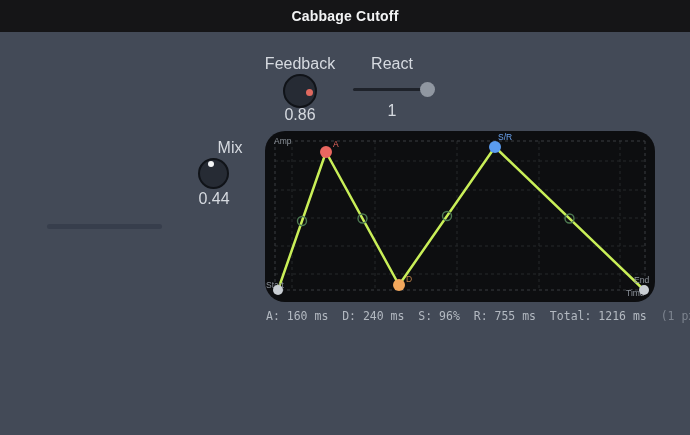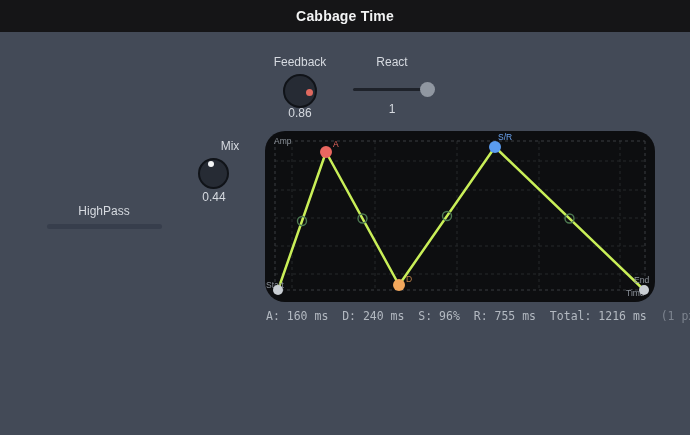--- a/index.html
+++ b/index.html
@@ -9,21 +9,21 @@
     font-family:"Liberation Sans", sans-serif;
   }
   
   #titlebar {
     position:absolute; left:0; top:0; width:690px; height:32px;
     background:#151517; color:#f2f3f4;
     display:flex; align-items:center; justify-content:center;
     font-size:14px; font-weight:bold; letter-spacing:0.2px;
   }
   .ctl-label, .ctl-value {
-    position:absolute; text-align:center; color:#d6dae0; font-size:12px;
+    position:absolute; text-align:center; color:#d6dae0; font-size:16px;
   }
   
   .knob {
     position:absolute; border-radius:50%;
     background:#262b34; border:2px solid #101318; box-sizing:border-box;
   }
   .knob .dot { position:absolute; border-radius:50%; }
   #feedback-knob { left:283px; top:74px; width:34px; height:34px; }
   #feedback-knob .dot { left:21px; top:13px; width:7px; height:7px; background:#e0695f; }
   #mix-knob { left:198px; top:158px; width:31px; height:31px; }
@@ -55,41 +55,40 @@
     color:#b3b9c1;
   }
   #envelope-status .note { color:#7d848f; }
 </style>
 </head>
 <body>
 
 <div id="app">
 
   <div id="titlebar">
-    <span>Cabbage Time</span>
+    <span>Cabbage Cutoff</span>
   </div>
 
   <div class="ctl-label" style="left:260px; top:55px; width:80px;">Feedback</div>
   <div class="knob" id="feedback-knob">
     <div class="dot"></div>
   </div>
   <div class="ctl-value" style="left:260px; top:106px; width:80px;">0.86</div>
 
   <div class="ctl-label" style="left:352px; top:55px; width:80px;">React</div>
   <div id="cutoff-track"></div>
   <div id="cutoff-thumb"></div>
   <div class="ctl-value" style="left:352px; top:102px; width:80px;">1</div>
 
   <div class="ctl-label" style="left:190px; top:139px; width:80px;">Mix</div>
   <div class="knob" id="mix-knob">
     <div class="dot"></div>
   </div>
   <div class="ctl-value" style="left:174px; top:190px; width:80px;">0.44</div>
 
-  <div class="ctl-label" style="left:45px; top:204px; width:118px;">HighPass</div>
   <div id="highpass-track"></div>
 
   <div id="envelope-panel">
     <svg id="envelope-svg" viewBox="0 0 390 171">
         <line x1="27" y1="10" x2="27" y2="159" stroke="#26282b" stroke-dasharray="3 3" stroke-width="1"></line>
         <line x1="110" y1="10" x2="110" y2="159" stroke="#26282b" stroke-dasharray="3 3" stroke-width="1"></line>
         <line x1="192" y1="10" x2="192" y2="159" stroke="#26282b" stroke-dasharray="3 3" stroke-width="1"></line>
         <line x1="274" y1="10" x2="274" y2="159" stroke="#26282b" stroke-dasharray="3 3" stroke-width="1"></line>
         <line x1="355" y1="10" x2="355" y2="159" stroke="#26282b" stroke-dasharray="3 3" stroke-width="1"></line>
         <line x1="10" y1="30" x2="380" y2="30" stroke="#26282b" stroke-dasharray="3 3" stroke-width="1"></line>

